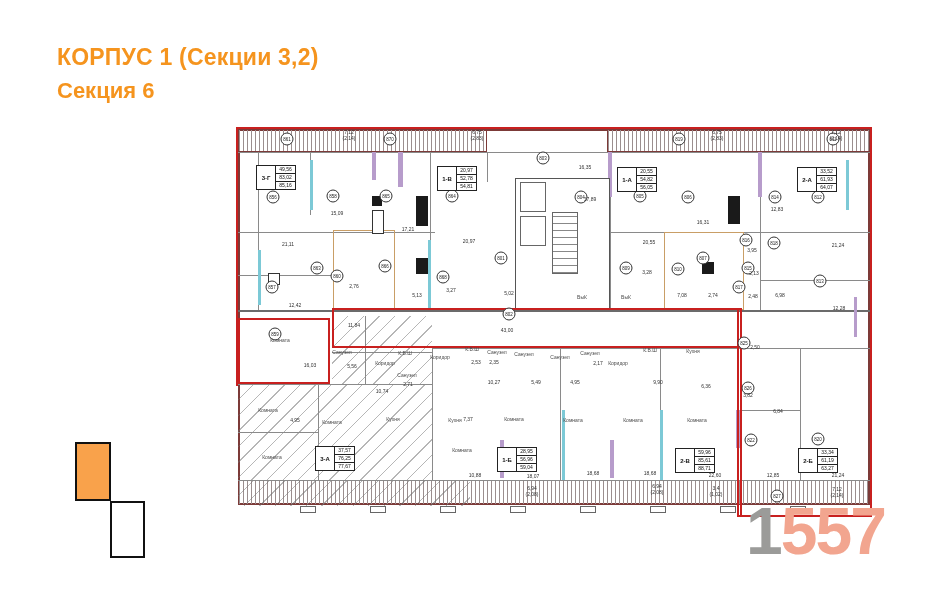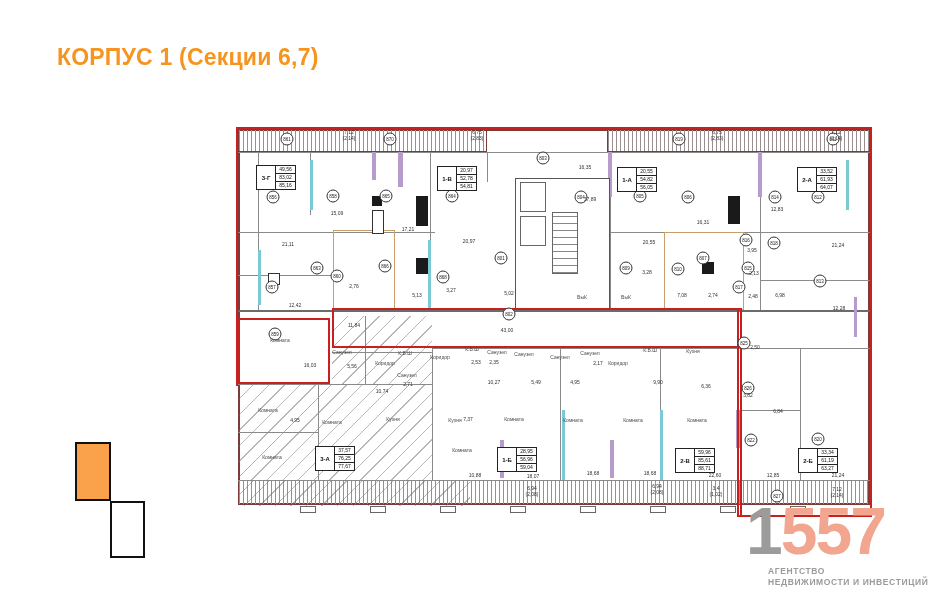--- a/index.html
+++ b/index.html
@@ -57,21 +57,22 @@
   .logo .y1{color:#9B9B99;}
   .logo .y983{color:#F2A58F;}
   .logo .tag{margin-top:2px;margin-left:22px;font-size:8.5px;font-weight:bold;
              color:#9B9B99;letter-spacing:.6px;line-height:1.25;}
 </style>
 </head>
 <body>
 <div class="frame"></div>
 
 <div class="hdr">
-  <h1>КОРПУС 1 (Секции 6,7)</h1>
+  <h1>КОРПУС 1 (Секции 3,2)</h1>
+  <h2>Секция 6</h2>
 </div>
 
 <div id="plan">
 
   <div class="outer"></div>
   <div class="vhatch" style="left:5px;top:4px;width:249px;height:23px;"></div>
   <div class="vhatch" style="left:374px;top:4px;width:263px;height:23px;"></div>
   <div class="vhatch" style="left:5px;top:355px;width:632px;height:25px;"></div>
   <div class="dhatch" style="left:99px;top:191px;width:100px;height:68px;"></div>
   <div class="dhatch" style="left:5px;top:259px;width:194px;height:96px;"></div>
@@ -352,17 +353,13 @@
     </div>
   </div>
 
 <div class="legend">
   <div class="leg-a"></div>
   <div class="leg-b"></div>
 </div>
 
 <div class="logo">
   <div class="year"><span class="y1">1</span><span class="y983">557</span></div>
-  <div class="tag">
-    <div>АГЕНТСТВО</div>
-    <div>НЕДВИЖИМОСТИ И ИНВЕСТИЦИЙ</div>
-  </div>
 </div>
 
 </body></html>

